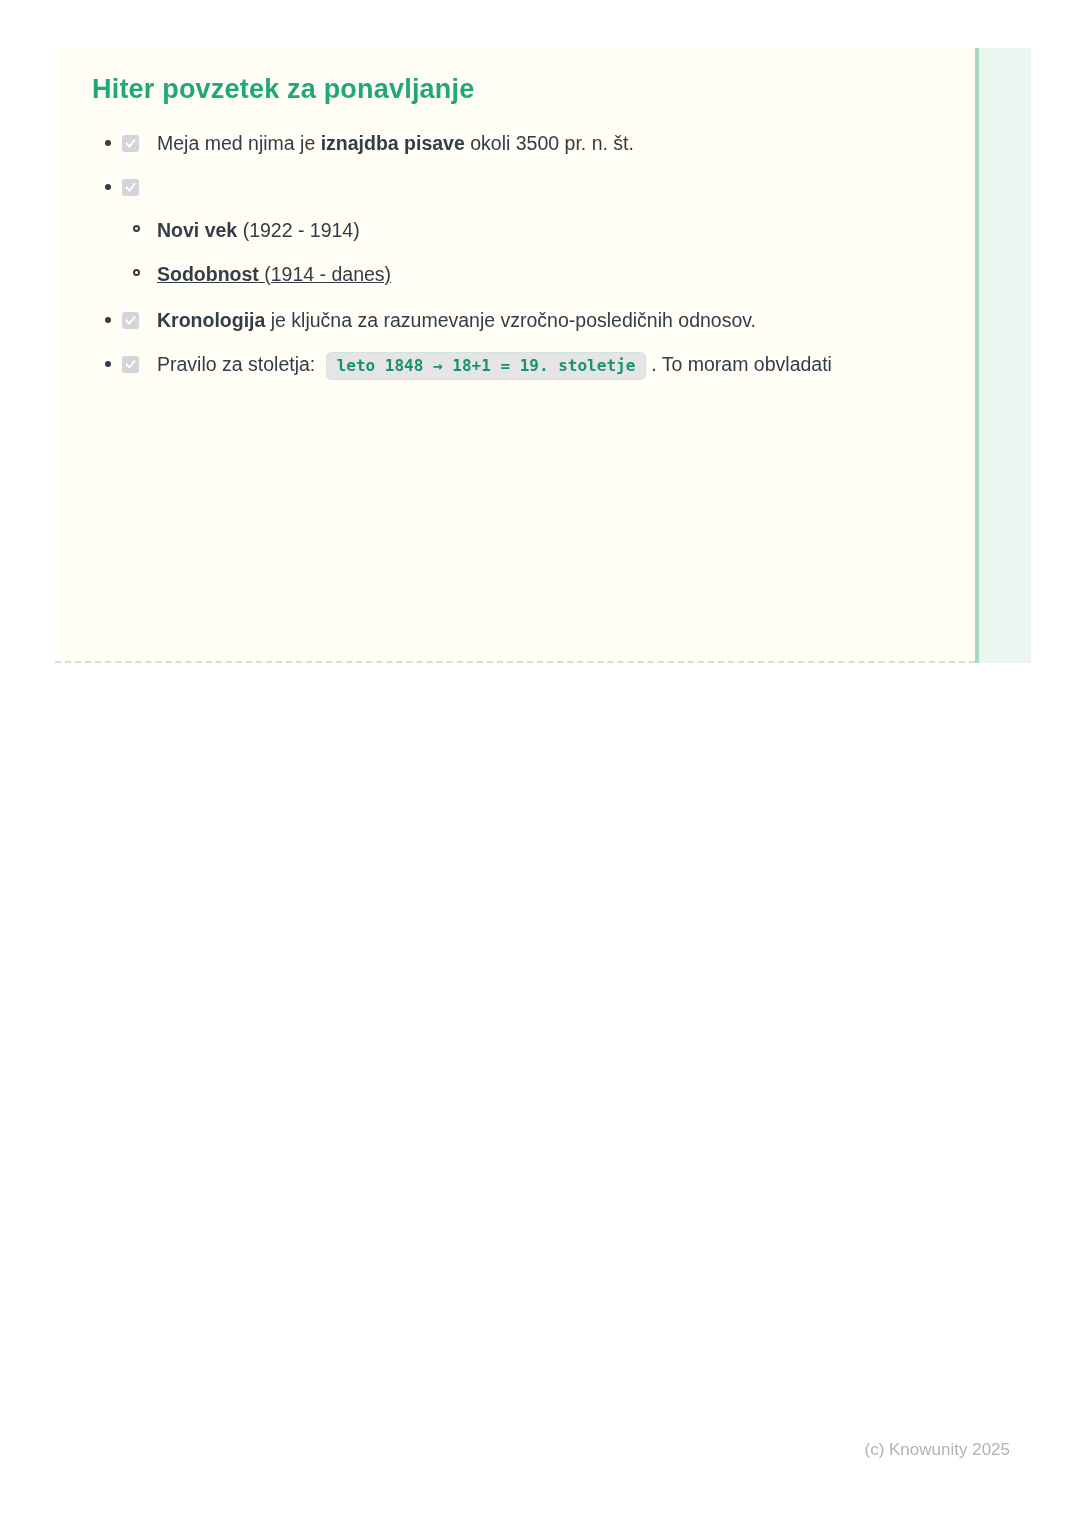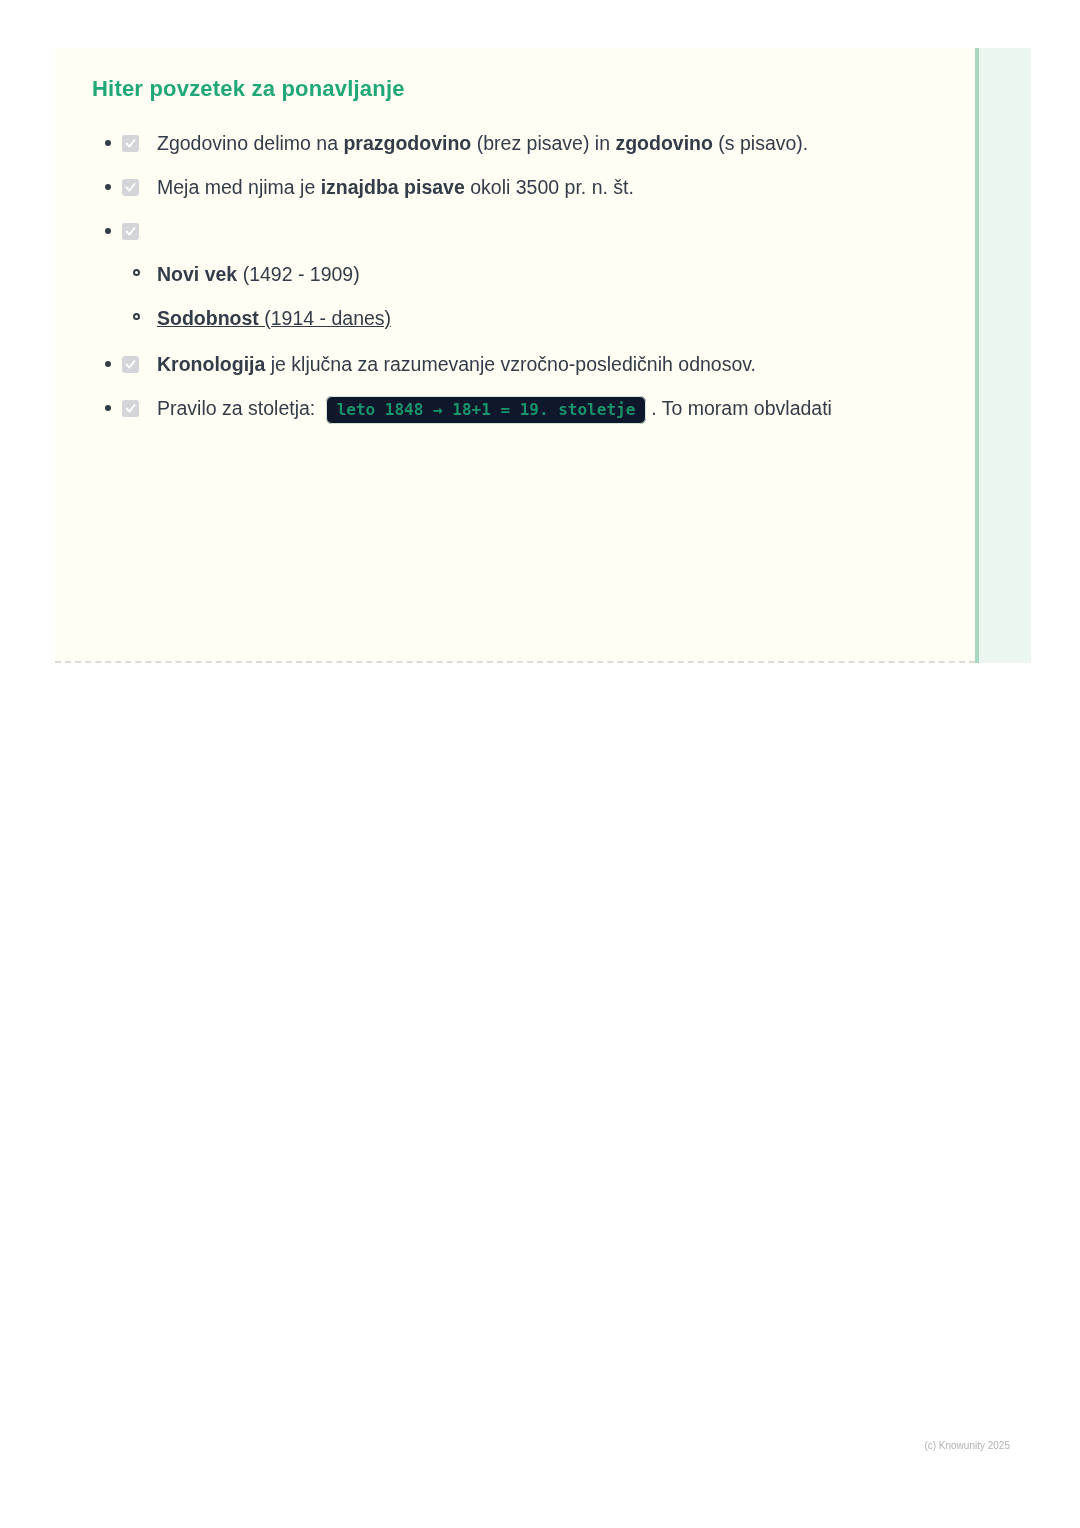--- a/index.html
+++ b/index.html
@@ -29,21 +29,21 @@
   }
   .card-strip {
     width: 56px;
     min-height: 615px;
     background: #ecf6f0;
     border-left: 4px solid #a9d8c1;
   }
 
   .page-title {
     margin: 12px 0 0 37px;
-    font-size: 22px;
+    font-size: 27px;
     line-height: 34px;
     font-weight: 700;
     color: #21a879;
     letter-spacing: 0.2px;
   }
 
   .checklist {
     margin-top: 22px;
     font-size: 19.5px;
     line-height: 30px;
@@ -88,52 +88,49 @@
     background: transparent;
   }
 
   .seg-bold { font-weight: 700; }
 
   .code-chip {
     font-family: "DejaVu Sans Mono", "Liberation Mono", monospace;
     font-weight: 700;
     font-size: 16px;
     color: #17946c;
-    background: #0f172a;
+    background: #e5e5e5;
     border: 1px solid #d2e5d9;
     border-radius: 6px;
     padding: 3px 10px 4px 10px;
     margin: 0 5px;
     white-space: nowrap;
   }
 
   .copyright {
     position: absolute;
     right: 70px; top: 1440px;
-    font-size: 10px;
+    font-size: 17px;
     color: #b2b2b2;
   }
 </style>
 </head>
 <body>
 
 <div class="card">
   <div class="card-main">
     <h1 class="page-title">Hiter povzetek za ponavljanje</h1>
     <div class="checklist" id="checklist">
         <div class="item"><span class="bullet-dot"></span><span class="checkbox"><svg width="13" height="13" viewBox="0 0 13 13">
               <path d="M2.5 6.5l3 3 5-6.5" stroke="#ffffff" stroke-width="2" fill="none" stroke-linecap="round" stroke-linejoin="round"></path>
-            </svg></span><span>Zgodovino delimo na </span><span class="seg-bold">prazgodovino</span><span> (brez pisave) in </span><span class="seg-bold">zgodovino</span><span> (s pisavo).</span></div>
-        <div class="item"><span class="bullet-dot"></span><span class="checkbox"><svg width="13" height="13" viewBox="0 0 13 13">
-              <path d="M2.5 6.5l3 3 5-6.5" stroke="#ffffff" stroke-width="2" fill="none" stroke-linecap="round" stroke-linejoin="round"></path>
             </svg></span><span>Meja med njima je </span><span class="seg-bold">iznajdba pisave</span><span> okoli 3500 pr. n. št.</span></div>
         <div class="item"><span class="bullet-dot"></span><span class="checkbox"><svg width="13" height="13" viewBox="0 0 13 13">
               <path d="M2.5 6.5l3 3 5-6.5" stroke="#ffffff" stroke-width="2" fill="none" stroke-linecap="round" stroke-linejoin="round"></path>
             </svg></span><div class="sublist">
-            <div class="subitem"><span class="sub-ring"></span><span class="seg-bold">Novi vek</span><span> (1492 - 1909)</span></div>
+            <div class="subitem"><span class="sub-ring"></span><span class="seg-bold">Novi vek</span><span> (1922 - 1914)</span></div>
             <div class="subitem"><span class="sub-ring"></span><span class="seg-bold">Sodobnost</span><span> (1914 - danes)</span></div>
           </div></div>
         <div class="item extra-top"><span class="bullet-dot"></span><span class="checkbox"><svg width="13" height="13" viewBox="0 0 13 13">
               <path d="M2.5 6.5l3 3 5-6.5" stroke="#ffffff" stroke-width="2" fill="none" stroke-linecap="round" stroke-linejoin="round"></path>
             </svg></span><span class="seg-bold">Kronologija</span><span> je ključna za razumevanje vzročno-posledičnih odnosov.</span></div>
         <div class="item"><span class="bullet-dot"></span><span class="checkbox"><svg width="13" height="13" viewBox="0 0 13 13">
               <path d="M2.5 6.5l3 3 5-6.5" stroke="#ffffff" stroke-width="2" fill="none" stroke-linecap="round" stroke-linejoin="round"></path>
             </svg></span><span>Pravilo za stoletja: </span><span class="code-chip">leto 1848 → 18+1 = 19. stoletje</span><span>. To moram obvladati</span></div>
       </div>
   </div>

